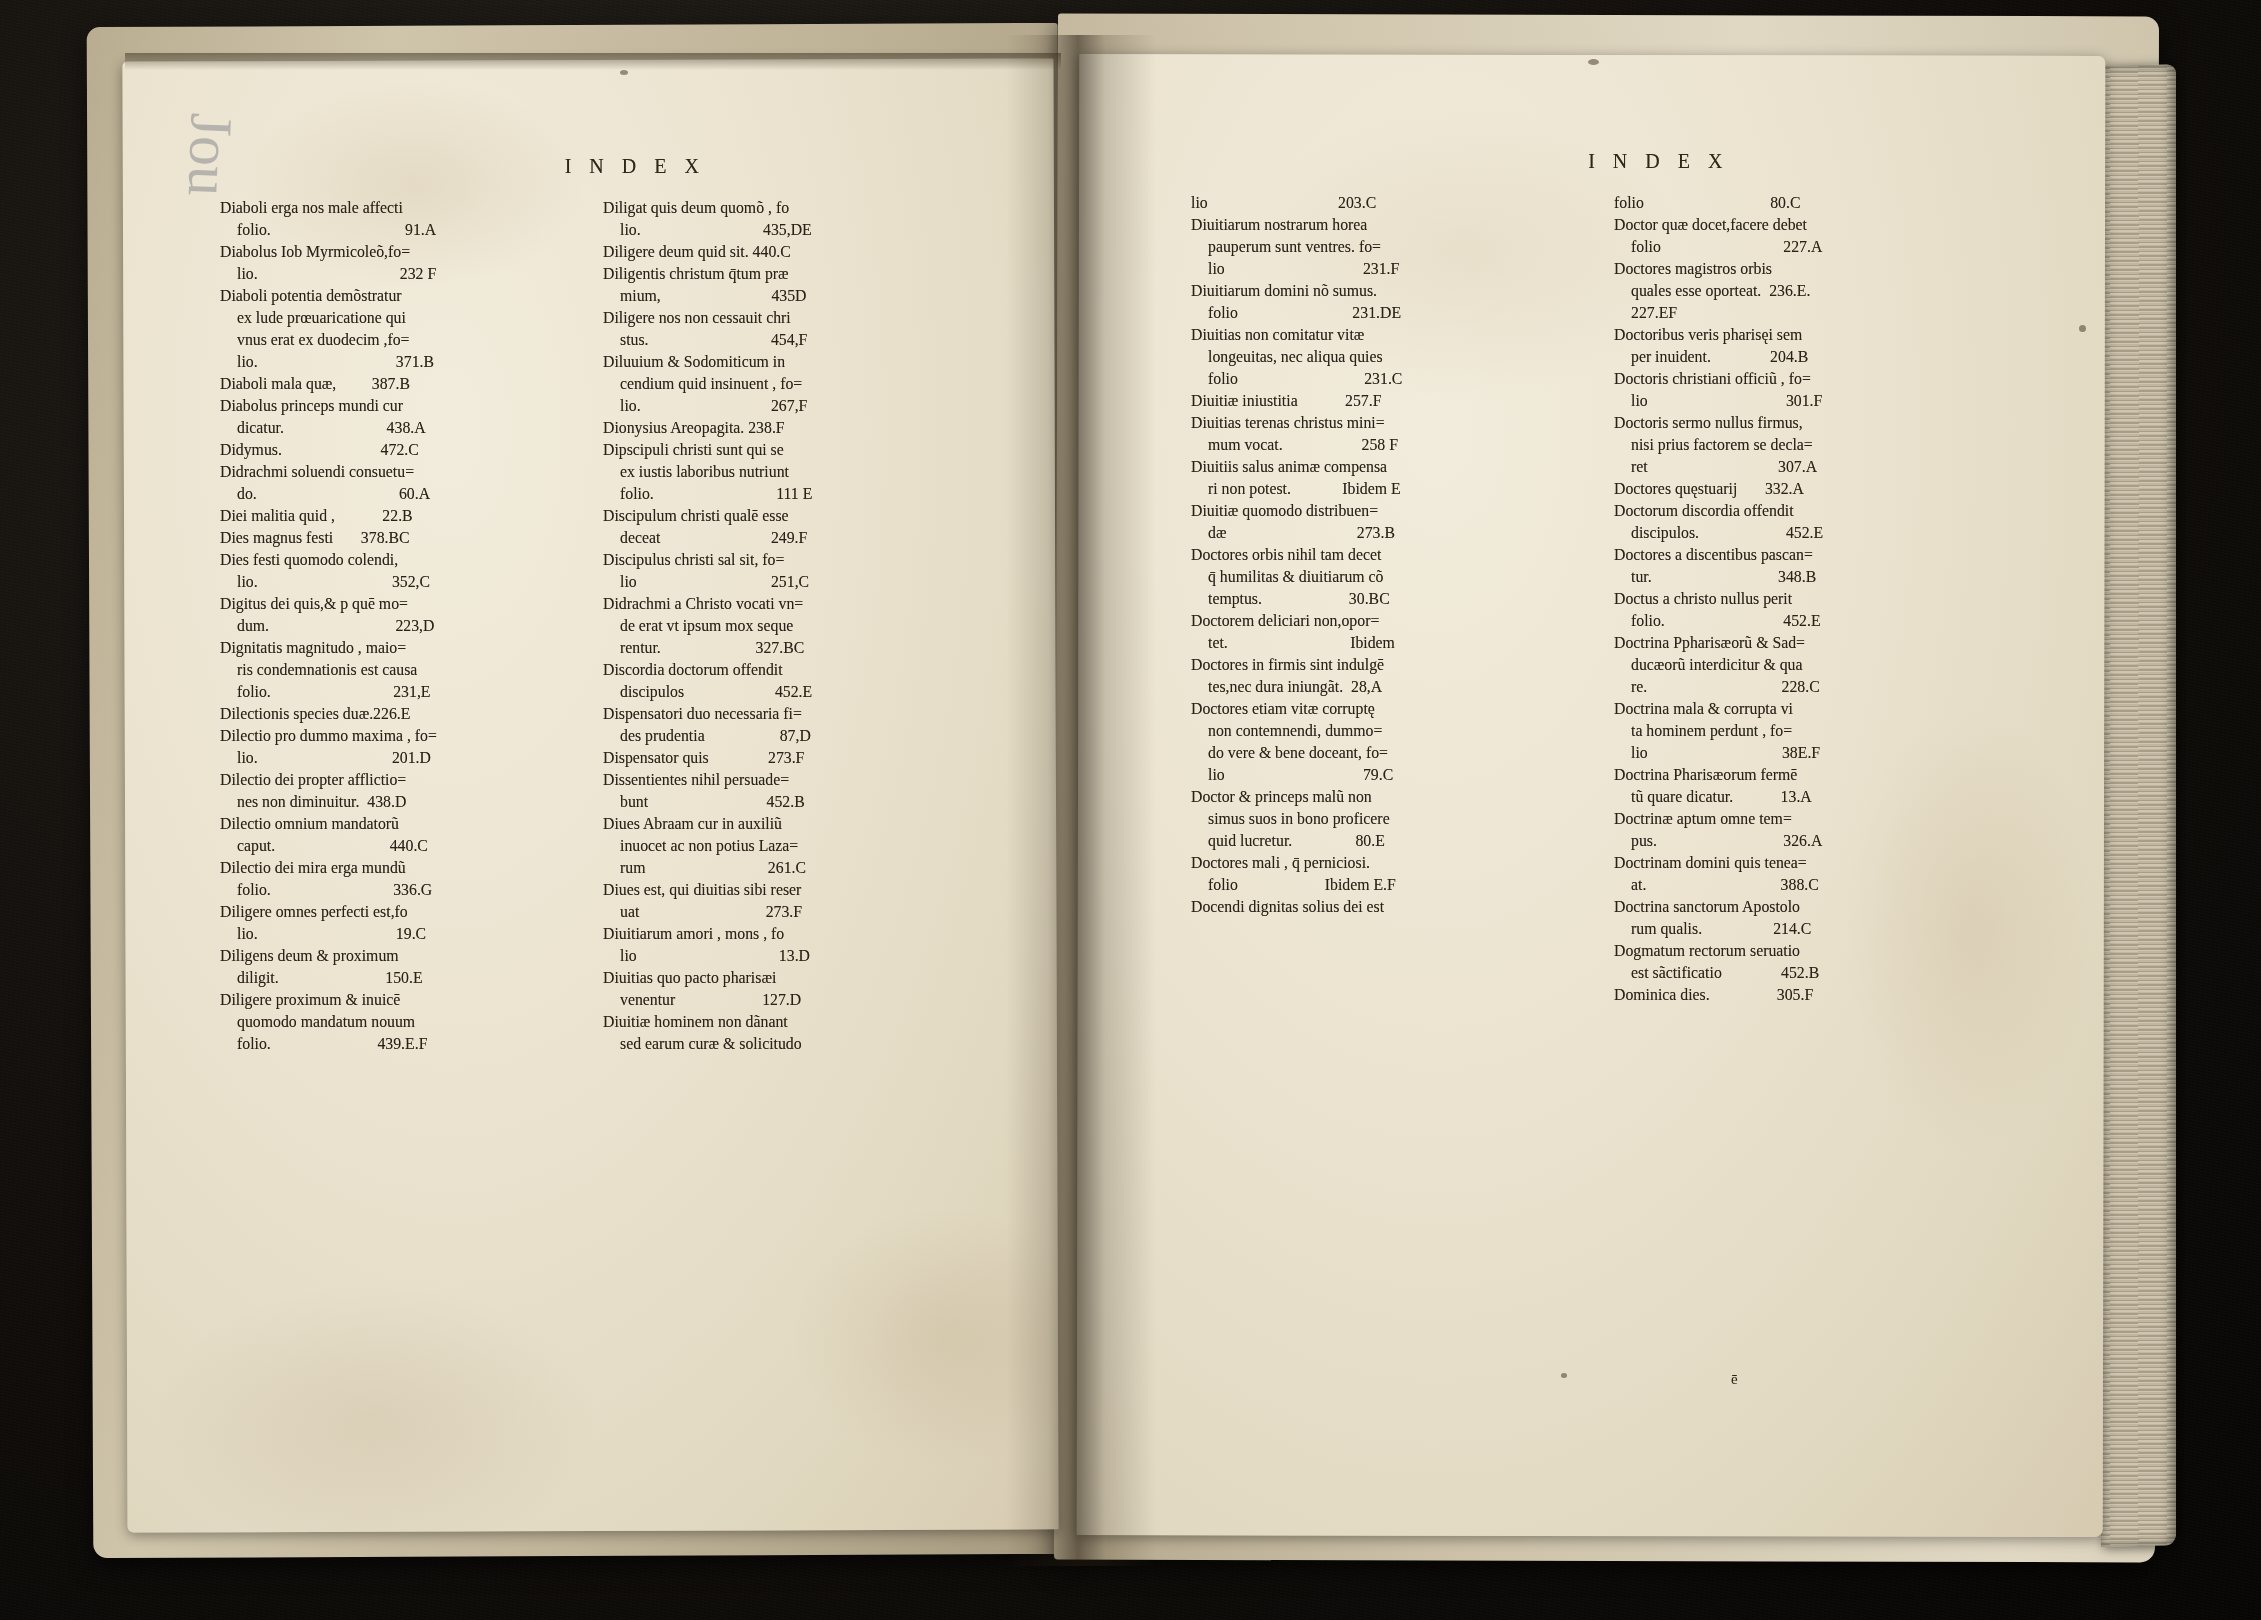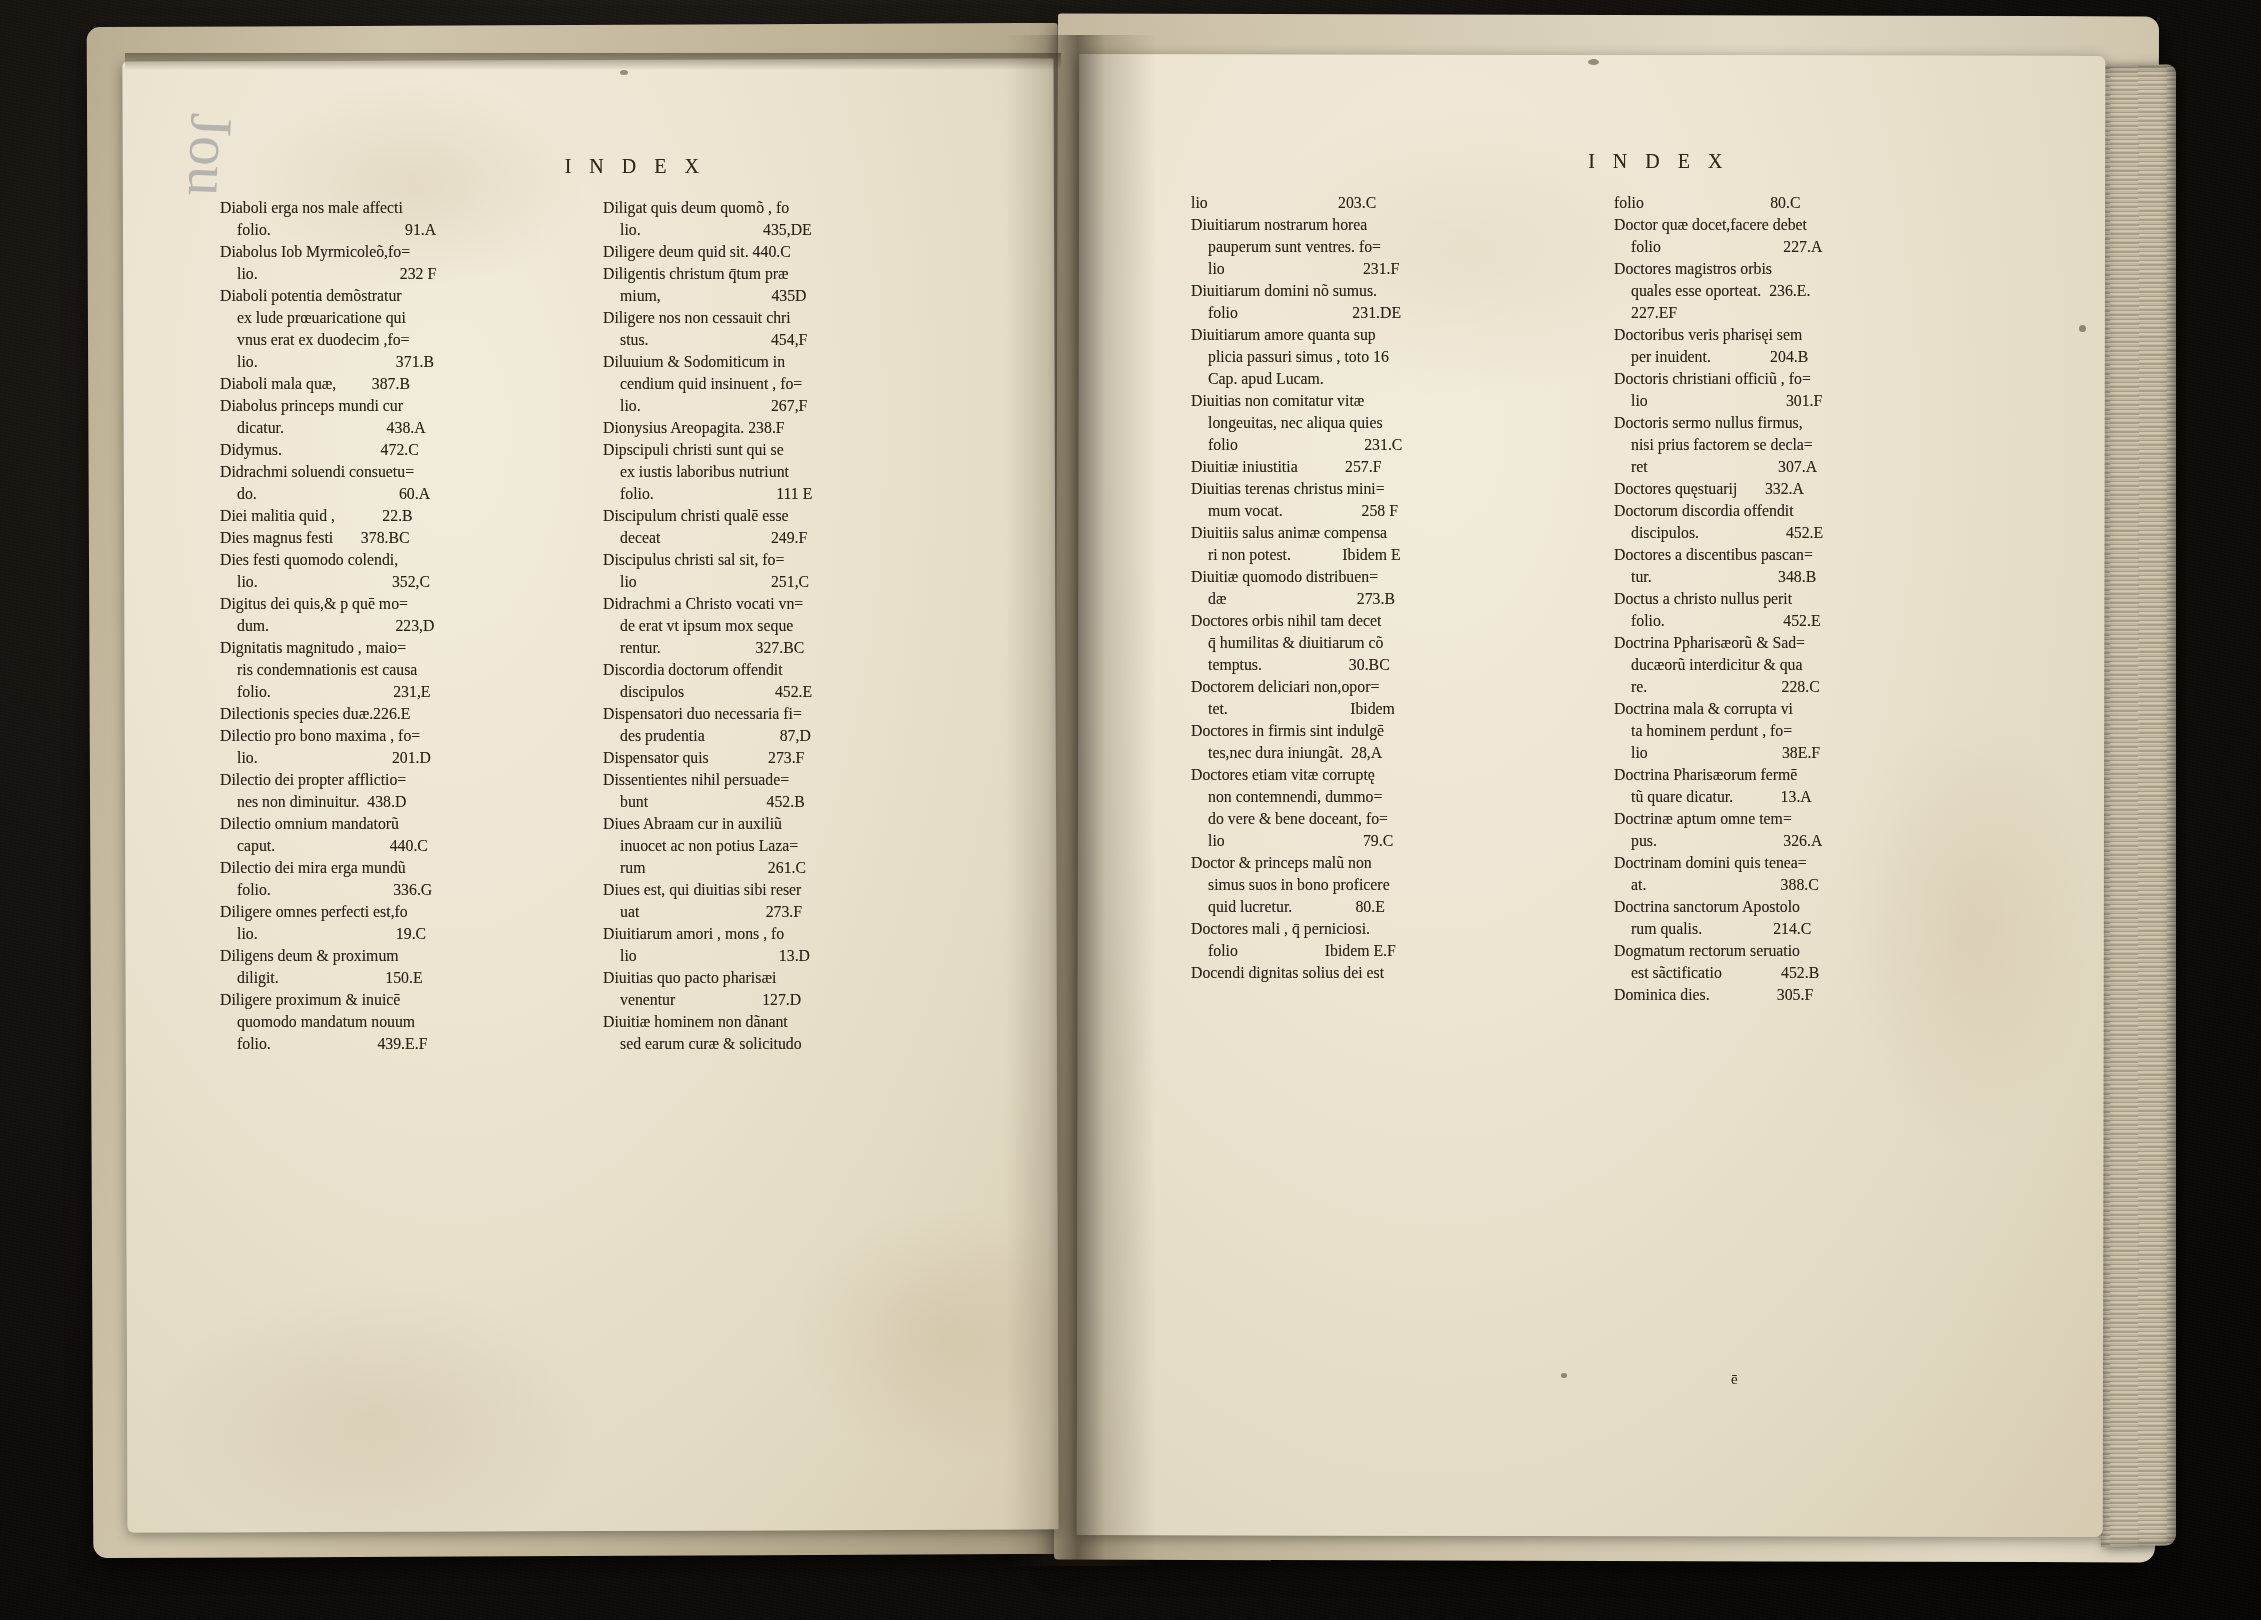--- a/index.html
+++ b/index.html
@@ -238,21 +238,21 @@
             </div>
             <div class="entry">
               <span class="ln">Dignitatis magnitudo , maio=</span>
               <span class="ln ind">ris condemnationis est causa</span>
               <span class="ln ind">folio.                               231,E</span>
             </div>
             <div class="entry">
               <span class="ln">Dilectionis species duæ.226.E</span>
             </div>
             <div class="entry">
-              <span class="ln">Dilectio pro bono maxima , fo=</span>
+              <span class="ln">Dilectio pro dummo maxima , fo=</span>
               <span class="ln ind">lio.                                  201.D</span>
             </div>
             <div class="entry">
               <span class="ln">Dilectio dei propter afflictio=</span>
               <span class="ln ind">nes non diminuitur.  438.D</span>
             </div>
             <div class="entry">
               <span class="ln">Dilectio omnium mandatorũ</span>
               <span class="ln ind">caput.                             440.C</span>
             </div>
@@ -366,25 +366,20 @@
             <div class="entry">
               <span class="ln">Diuitiarum nostrarum horea</span>
               <span class="ln ind">pauperum sunt ventres. fo=</span>
               <span class="ln ind">lio                                   231.F</span>
             </div>
             <div class="entry">
               <span class="ln">Diuitiarum domini nõ sumus.</span>
               <span class="ln ind">folio                             231.DE</span>
             </div>
             <div class="entry">
-              <span class="ln">Diuitiarum amore quanta sup</span>
-              <span class="ln ind">plicia passuri simus , toto 16</span>
-              <span class="ln ind">Cap. apud Lucam.</span>
-            </div>
-            <div class="entry">
               <span class="ln">Diuitias non comitatur vitæ</span>
               <span class="ln ind">longeuitas, nec aliqua quies</span>
               <span class="ln ind">folio                                231.C</span>
             </div>
             <div class="entry">
               <span class="ln">Diuitiæ iniustitia            257.F</span>
             </div>
             <div class="entry">
               <span class="ln">Diuitias terenas christus mini=</span>
               <span class="ln ind">mum vocat.                    258 F</span>

